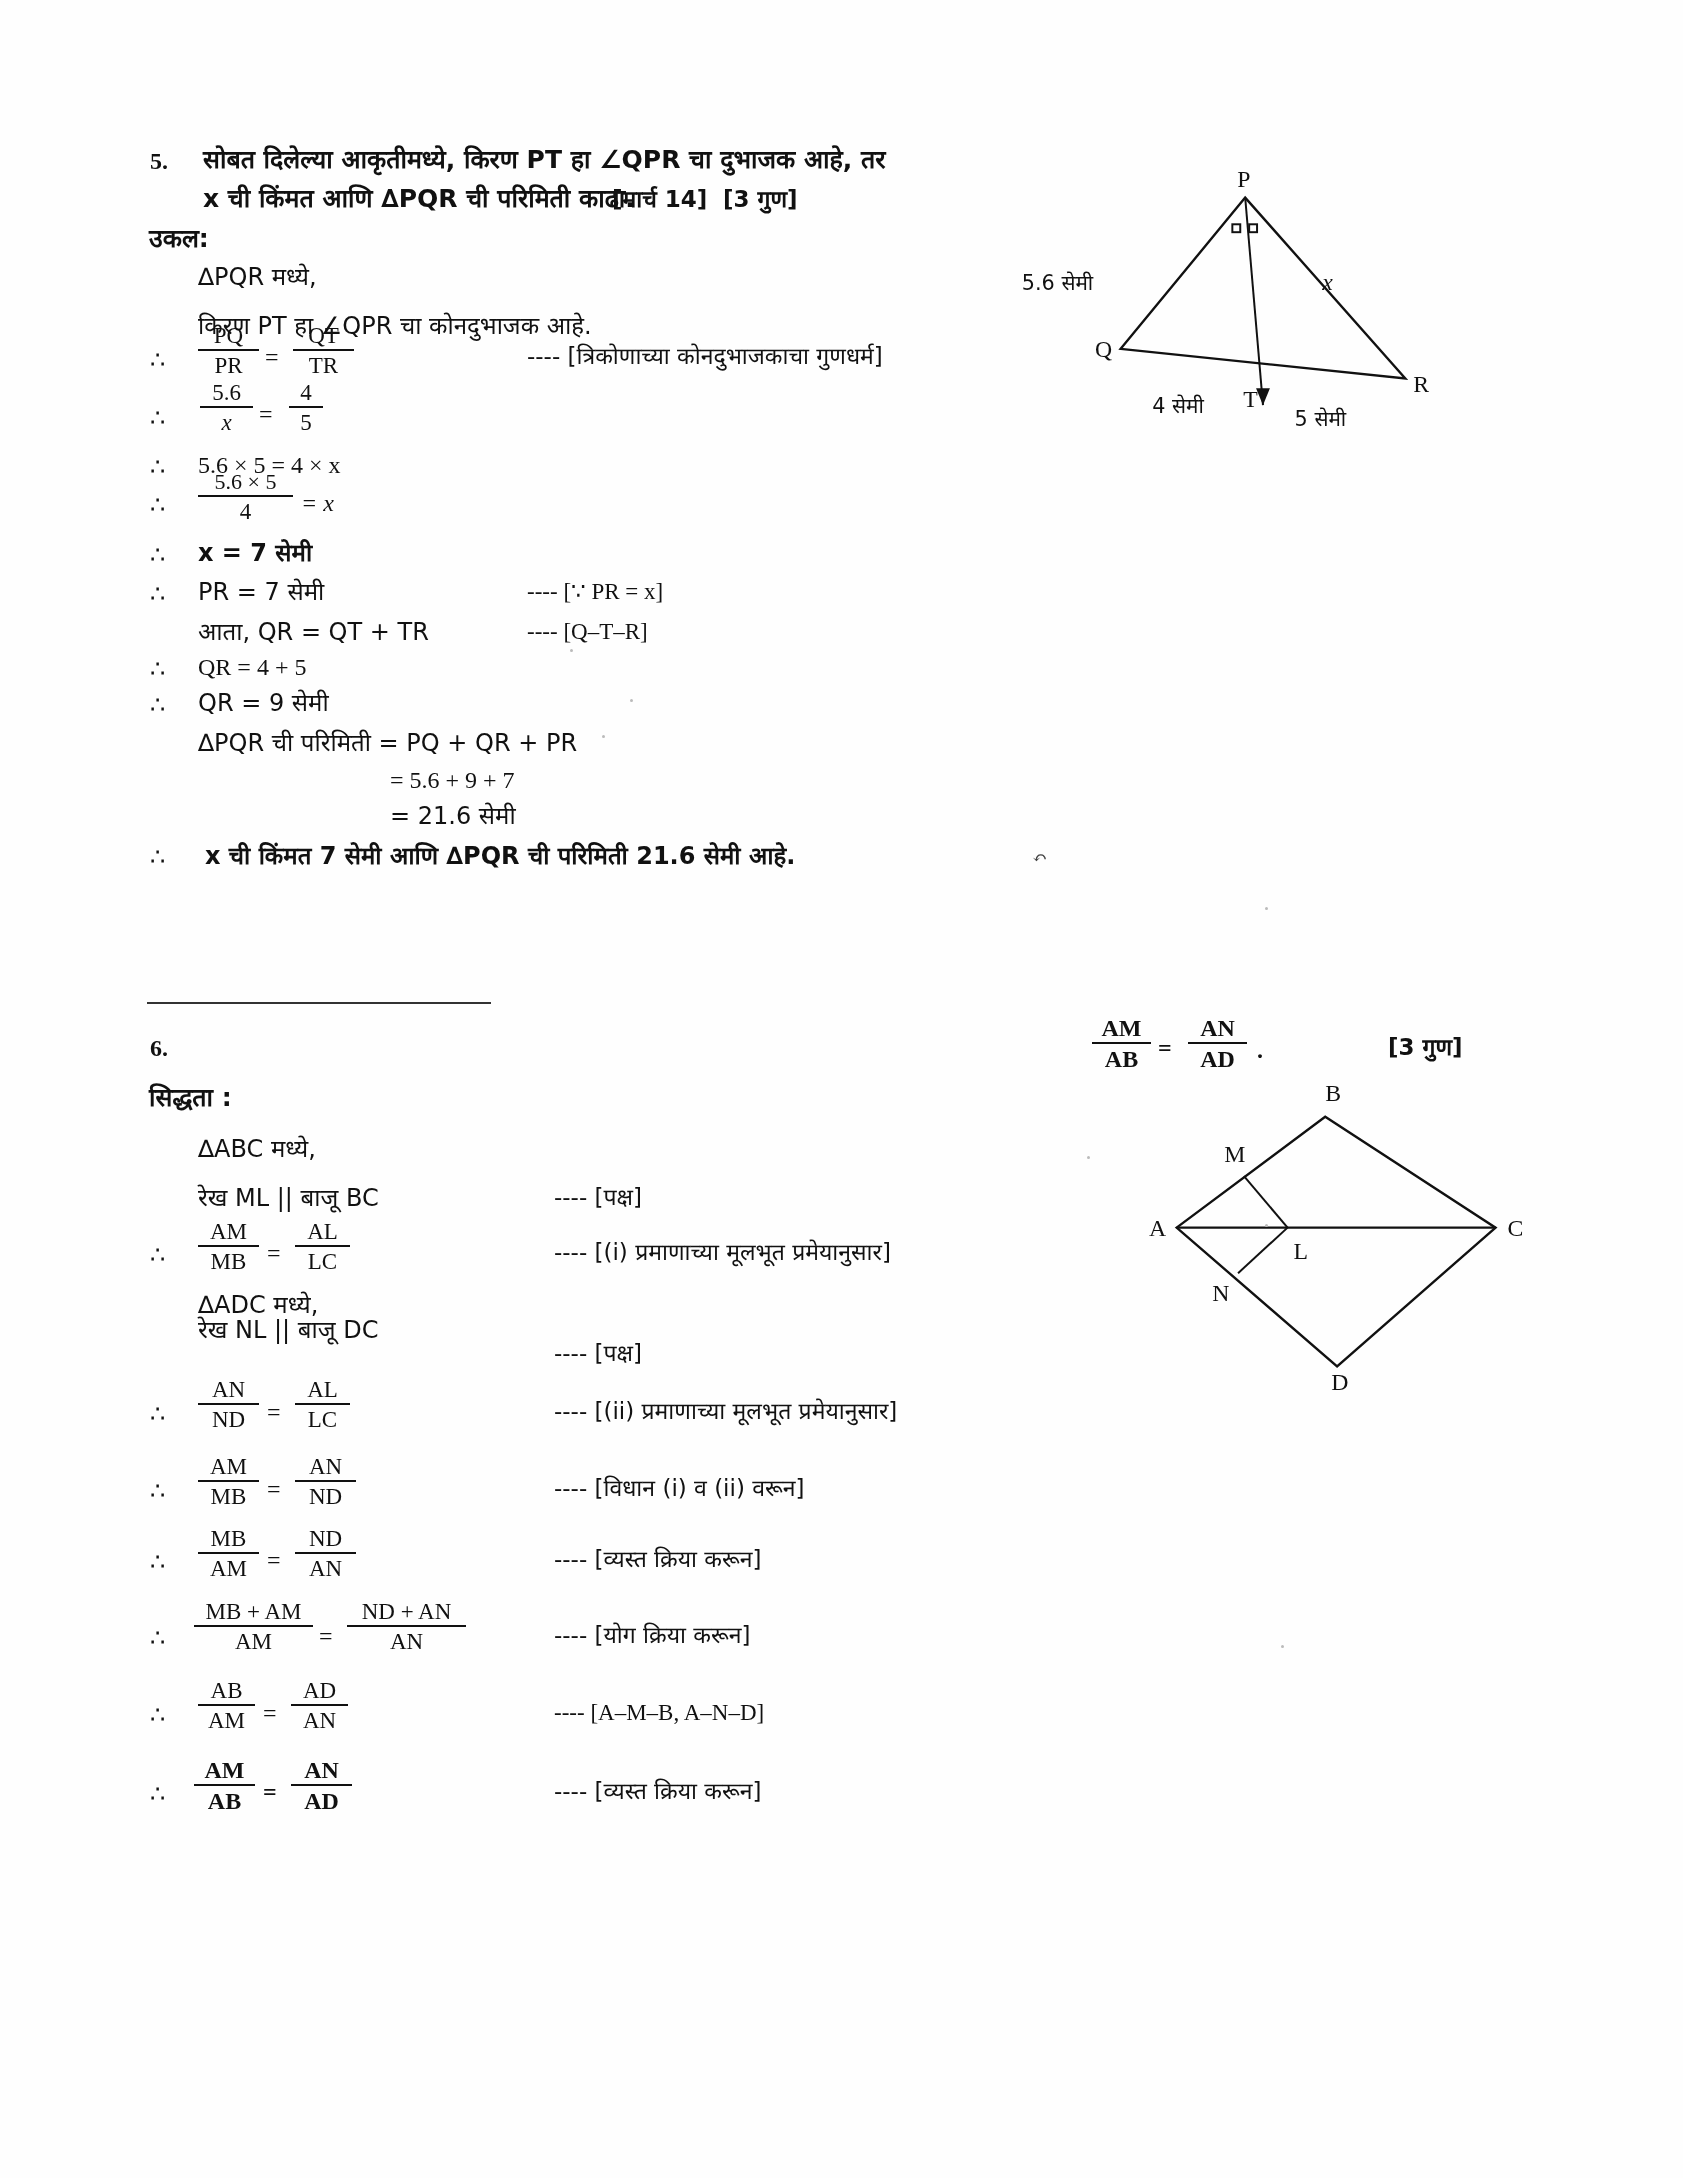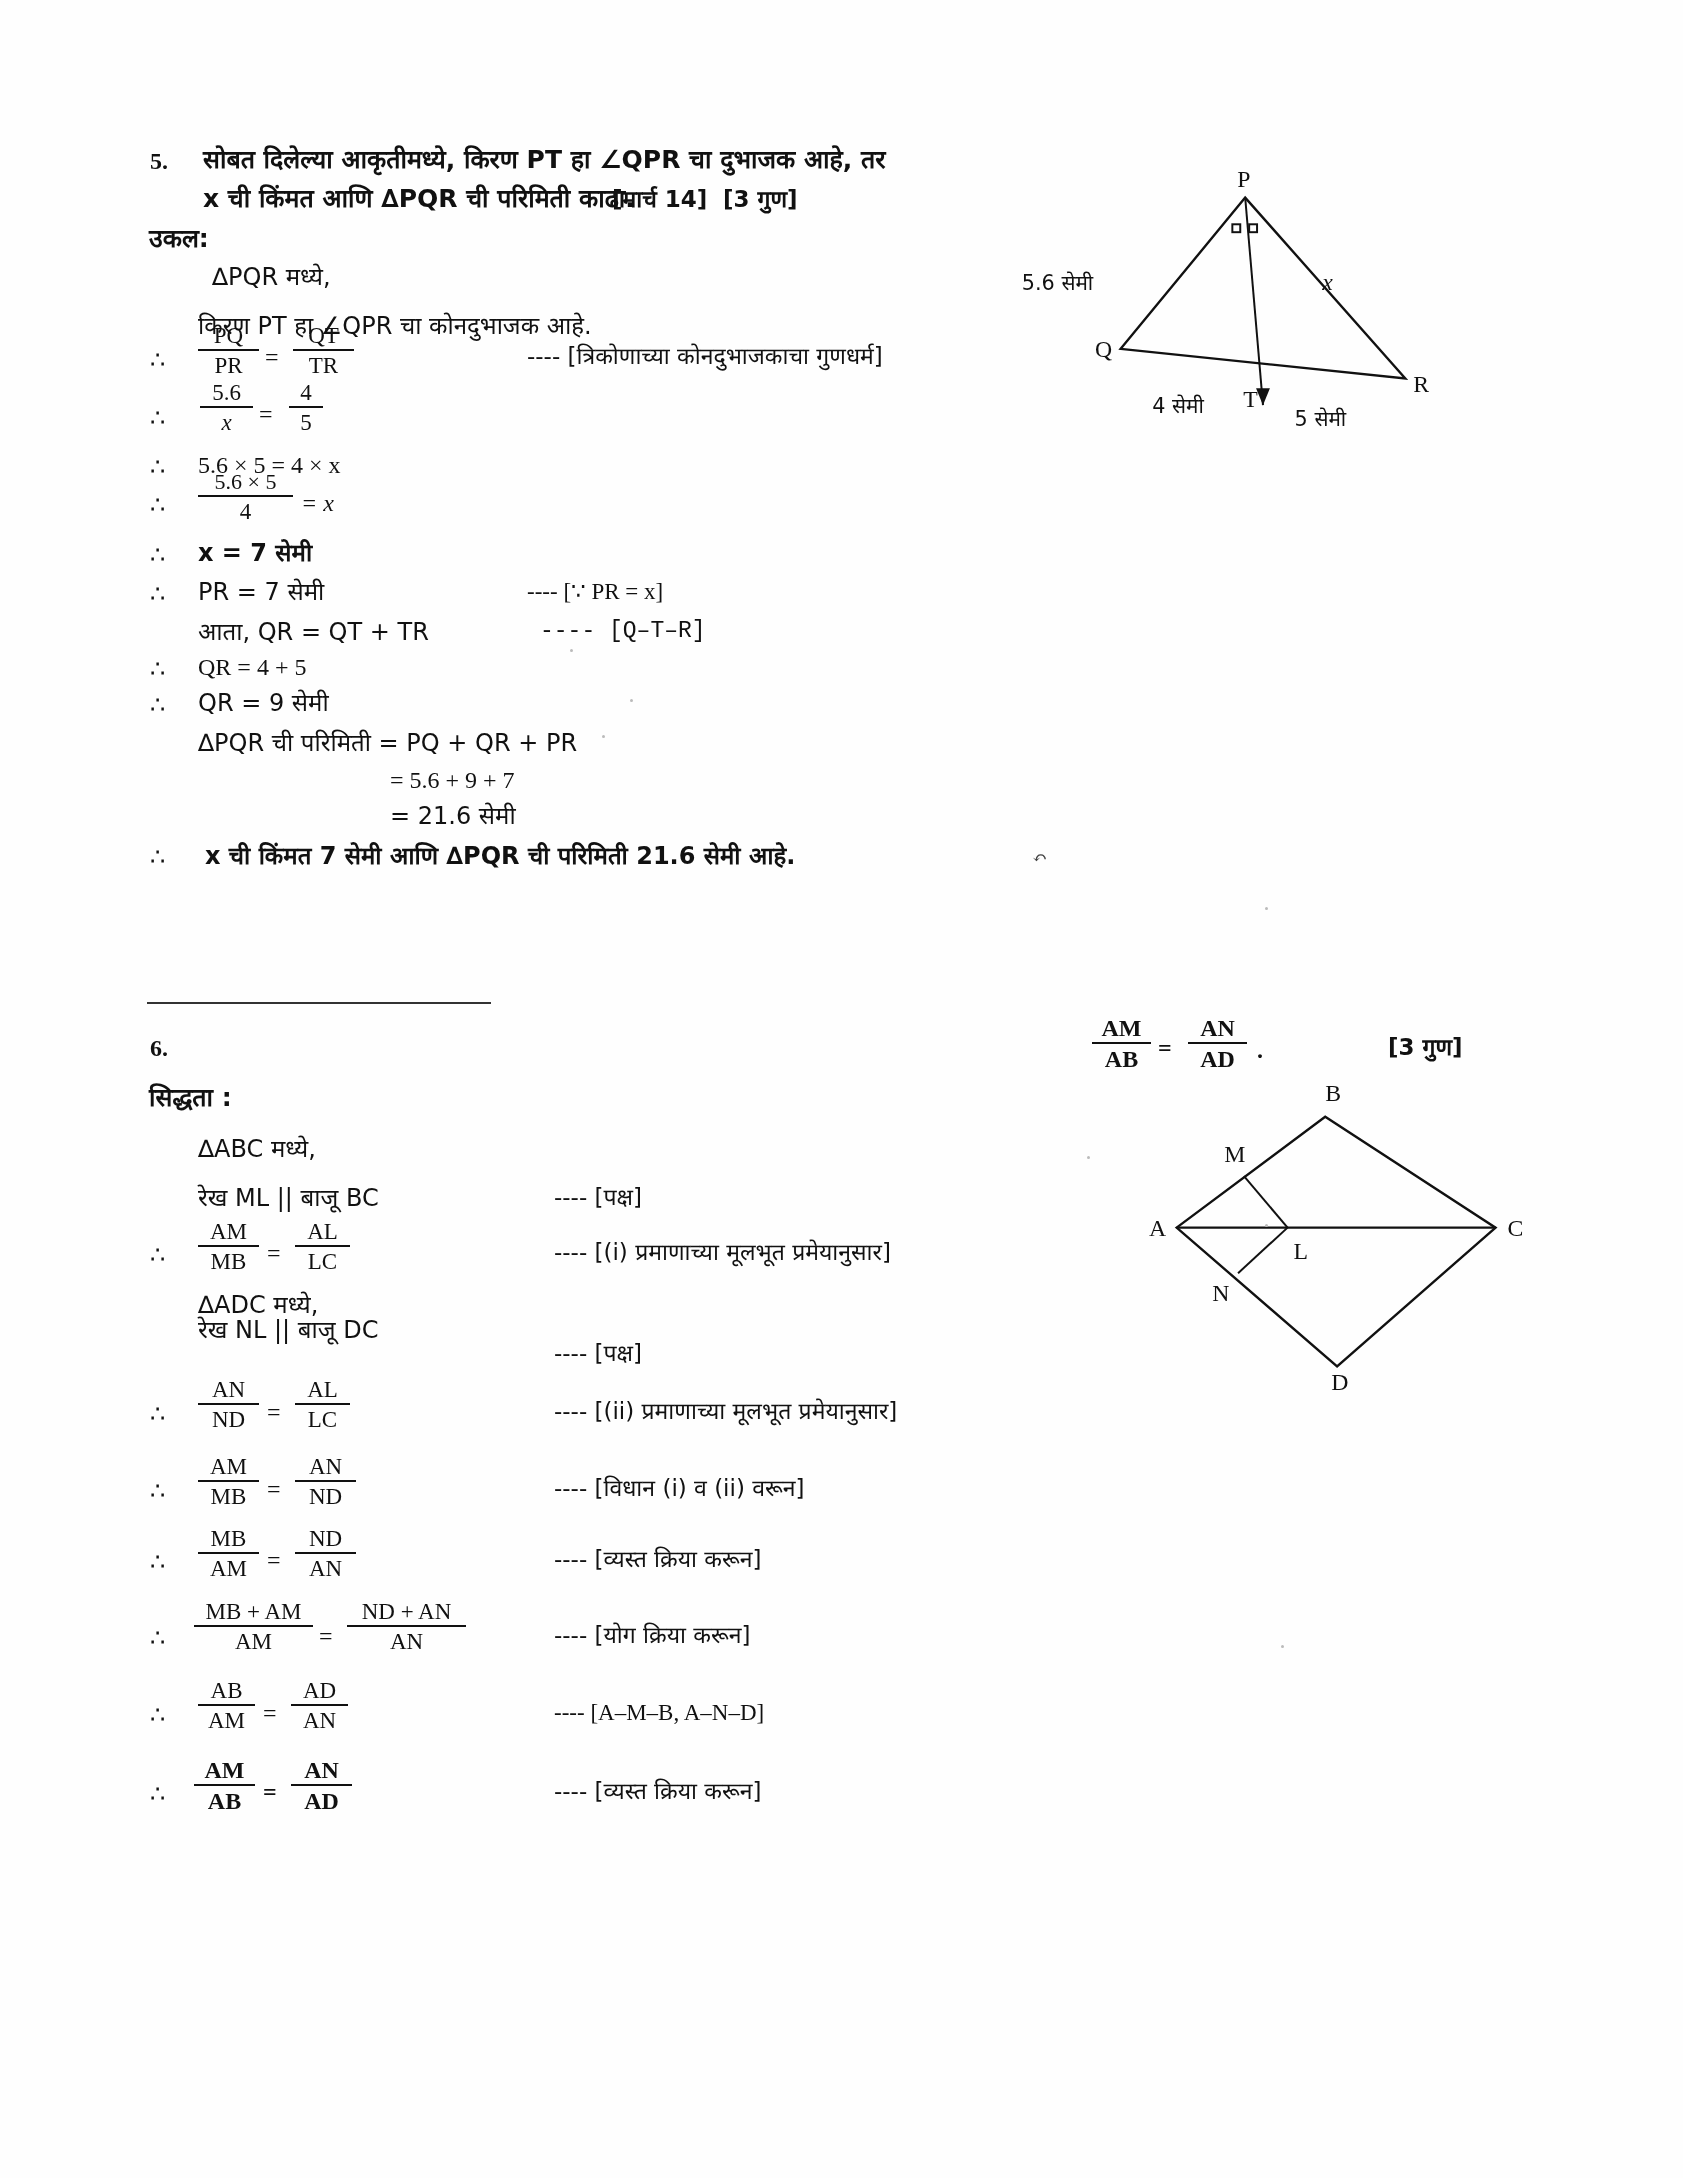--- a/index.html
+++ b/index.html
@@ -59,21 +59,21 @@
   <div class="t qtext dev" style="left:203px;top:147px;">सोबत दिलेल्या आकृतीमध्ये, किरण PT हा ∠QPR चा दुभाजक आहे, तर</div>
 
   <div class="t qtext dev" style="left:203px;top:186px;">x ची किंमत आणि ∆PQR ची परिमिती काढा.</div>
 
   <div class="t marks dev" style="left:612px;top:188px;">[मार्च 14]</div>
 
   <div class="t marks dev" style="left:723px;top:188px;">[3 गुण]</div>
 
   <div class="t solve-label dev" style="left:149px;top:226px;">उकल:</div>
 
-  <div class="t step dev" style="left:198px;top:265px;margin-left:14px;">∆PQR मध्ये,</div>
+  <div class="t step dev" style="left:198px;top:265px;">∆PQR मध्ये,</div>
 
   <div class="t step dev" style="left:198px;top:314px;">किरण PT हा ∠QPR चा कोनदुभाजक आहे.</div>
 
   <div class="t therefore ser" style="left:150px;top:348px;">∴</div>
   <div class="frac ser" style="left:198px;top:324px;width:61px;">
     <span class="num">PQ</span>
     <span class="den">PR</span>
   </div>
   <div class="t ser" style="left:265px;top:345px;font-size:24px;">=</div>
   <div class="frac ser" style="left:293px;top:324px;width:61px;">
@@ -104,21 +104,21 @@
   <div class="t step ser it" style="left:301px;top:491px;">= x</div>
 
   <div class="t therefore ser" style="left:150px;top:543px;">∴</div>
   <div class="t step dev b" style="left:198px;top:541px;">x = 7 सेमी</div>
 
   <div class="t therefore ser" style="left:150px;top:582px;">∴</div>
   <div class="t step dev" style="left:198px;top:580px;">PR = 7 सेमी</div>
   <div class="t reason ser" style="left:527px;top:580px;">---- [∵ PR = x]</div>
 
   <div class="t step dev" style="left:198px;top:620px;">आता, QR = QT + TR</div>
-  <div class="t reason ser" style="left:540px;top:620px;font-family:Liberation Mono, monospace;">---- [Q–T–R]</div>
+  <div class="t reason ser" style="left:527px;top:620px;">---- [Q–T–R]</div>
 
   <div class="t therefore ser" style="left:150px;top:657px;">∴</div>
   <div class="t step ser" style="left:198px;top:655px;">QR = 4 + 5</div>
 
   <div class="t therefore ser" style="left:150px;top:693px;">∴</div>
   <div class="t step dev" style="left:198px;top:691px;">QR = 9 सेमी</div>
 
   <div class="t step dev" style="left:198px;top:731px;">∆PQR ची परिमिती  = PQ + QR + PR</div>
 
   <div class="t step ser" style="left:390px;top:768px;">= 5.6 + 9 + 7</div>

